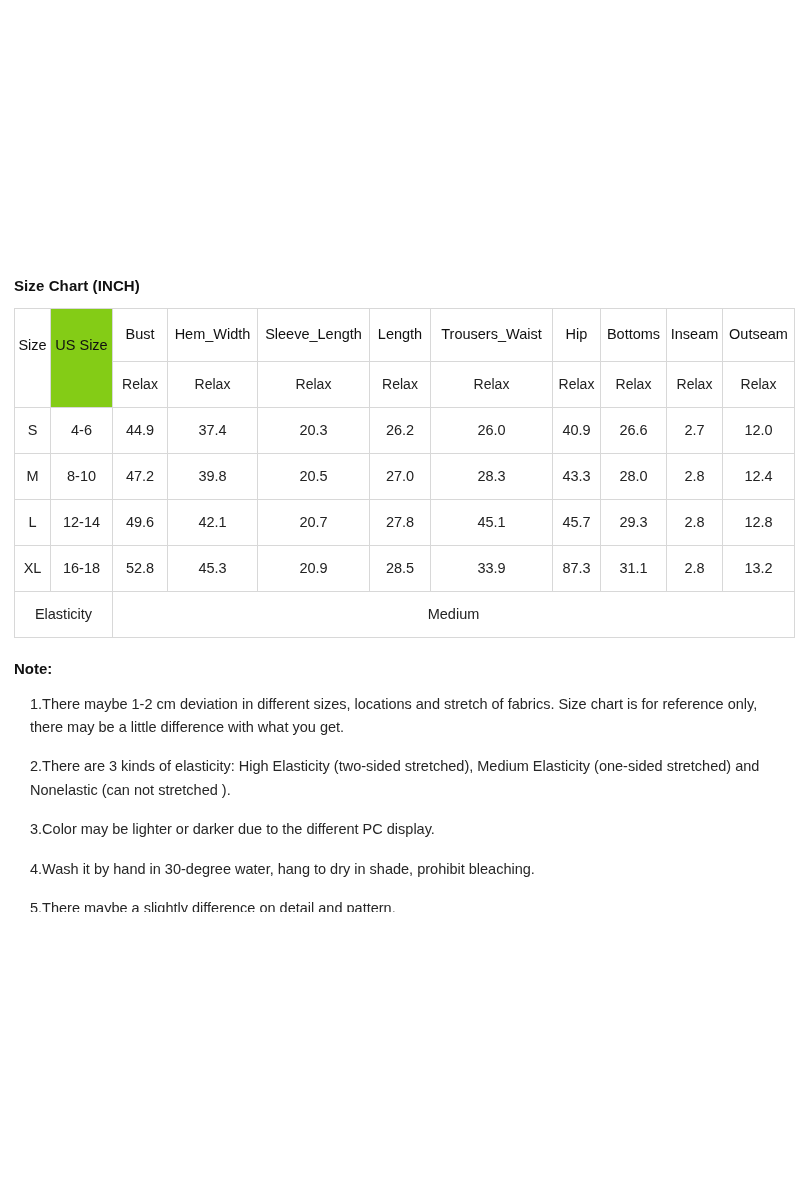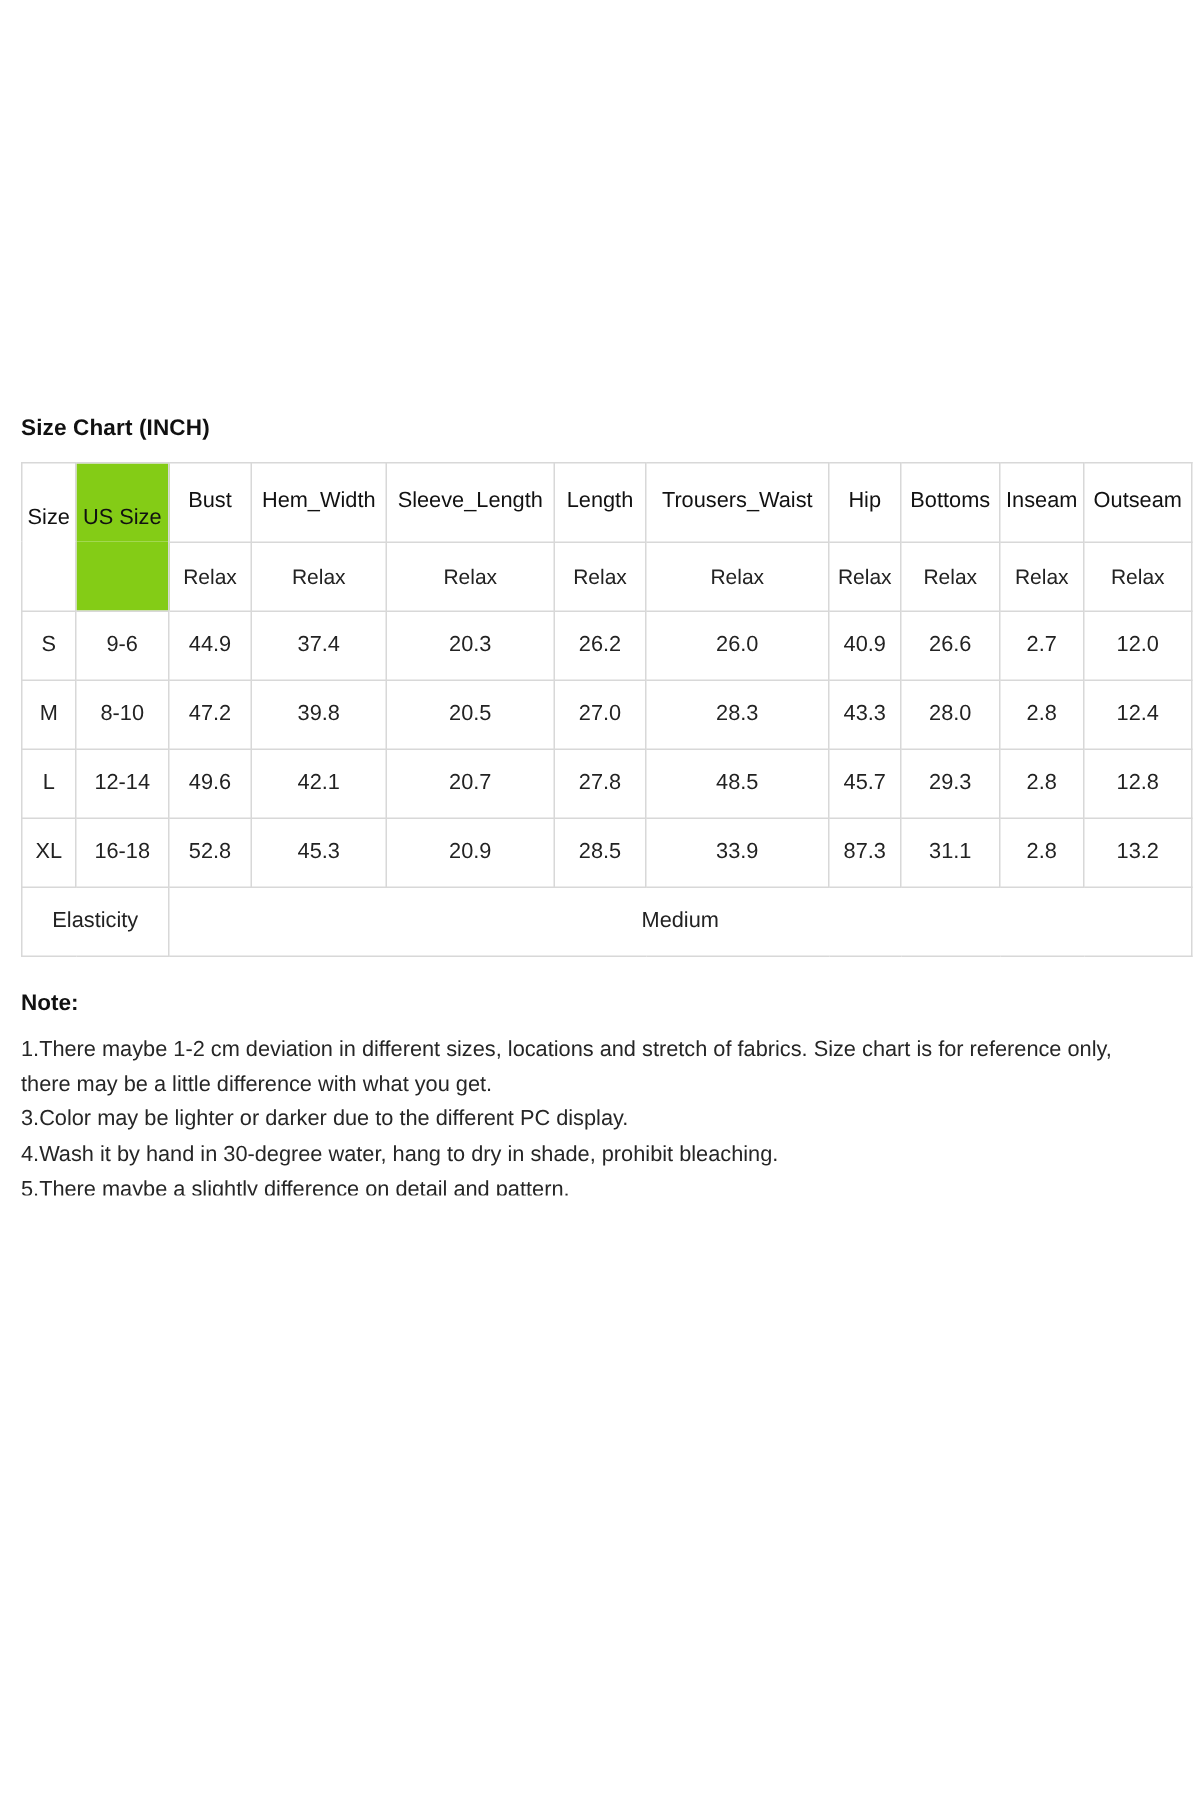--- a/index.html
+++ b/index.html
@@ -98,21 +98,21 @@
     font-weight: bold;
     color: #111111;
     margin: 22px 0 12px 0;
   }
   .note-list {
     font-size: 14.5px;
     color: #262626;
     line-height: 1.62;
   }
   .note-line {
-    margin: 0;
+    margin: 16px;
     white-space: normal;
   }
   .note-line.wrapped {
     width: 740px;
   }
   .clip-last {
     height: 15px;
     overflow: hidden;
     display: block;
   }
@@ -162,21 +162,21 @@
           <td>Relax</td>
           <td>Relax</td>
           <td>Relax</td>
           <td>Relax</td>
           <td>Relax</td>
           <td>Relax</td>
         </tr>
 
         <tr class="data-row">
           <td>S</td>
-          <td>9-6</td>
+          <td>4-6</td>
           <td>44.9</td>
           <td>37.4</td>
           <td>20.3</td>
           <td>26.2</td>
           <td>26.0</td>
           <td>40.9</td>
           <td>26.6</td>
           <td>2.7</td>
           <td>12.0</td>
         </tr>
@@ -193,21 +193,21 @@
           <td>2.8</td>
           <td>12.4</td>
         </tr>
         <tr class="data-row">
           <td>L</td>
           <td>12-14</td>
           <td>49.6</td>
           <td>42.1</td>
           <td>20.7</td>
           <td>27.8</td>
-          <td>48.5</td>
+          <td>45.1</td>
           <td>45.7</td>
           <td>29.3</td>
           <td>2.8</td>
           <td>12.8</td>
         </tr>
         <tr class="data-row">
           <td>XL</td>
           <td>16-18</td>
           <td>52.8</td>
           <td>45.3</td>
@@ -223,19 +223,20 @@
         <tr class="elasticity-row">
           <td colspan="2">Elasticity</td>
           <td colspan="9">Medium</td>
         </tr>
       </tbody>
     </table>
 
     <div class="note-heading">Note:</div>
     <div class="note-list">
       <p class="note-line wrapped">1.There maybe 1-2 cm deviation in different sizes, locations and stretch of fabrics. Size chart is for reference only, there may be a little difference with what you get.</p>
+      <p class="note-line wrapped">2.There are 3 kinds of elasticity: High Elasticity (two-sided stretched), Medium Elasticity (one-sided stretched) and Nonelastic (can not stretched ).</p>
       <p class="note-line">3.Color may be lighter or darker due to the different PC display.</p>
       <p class="note-line">4.Wash it by hand in 30-degree water, hang to dry in shade, prohibit bleaching.</p>
       <p class="note-line clip-last">5.There maybe a slightly difference on detail and pattern.</p>
     </div>
 
   </div>
 </div>
 
 </body></html>

